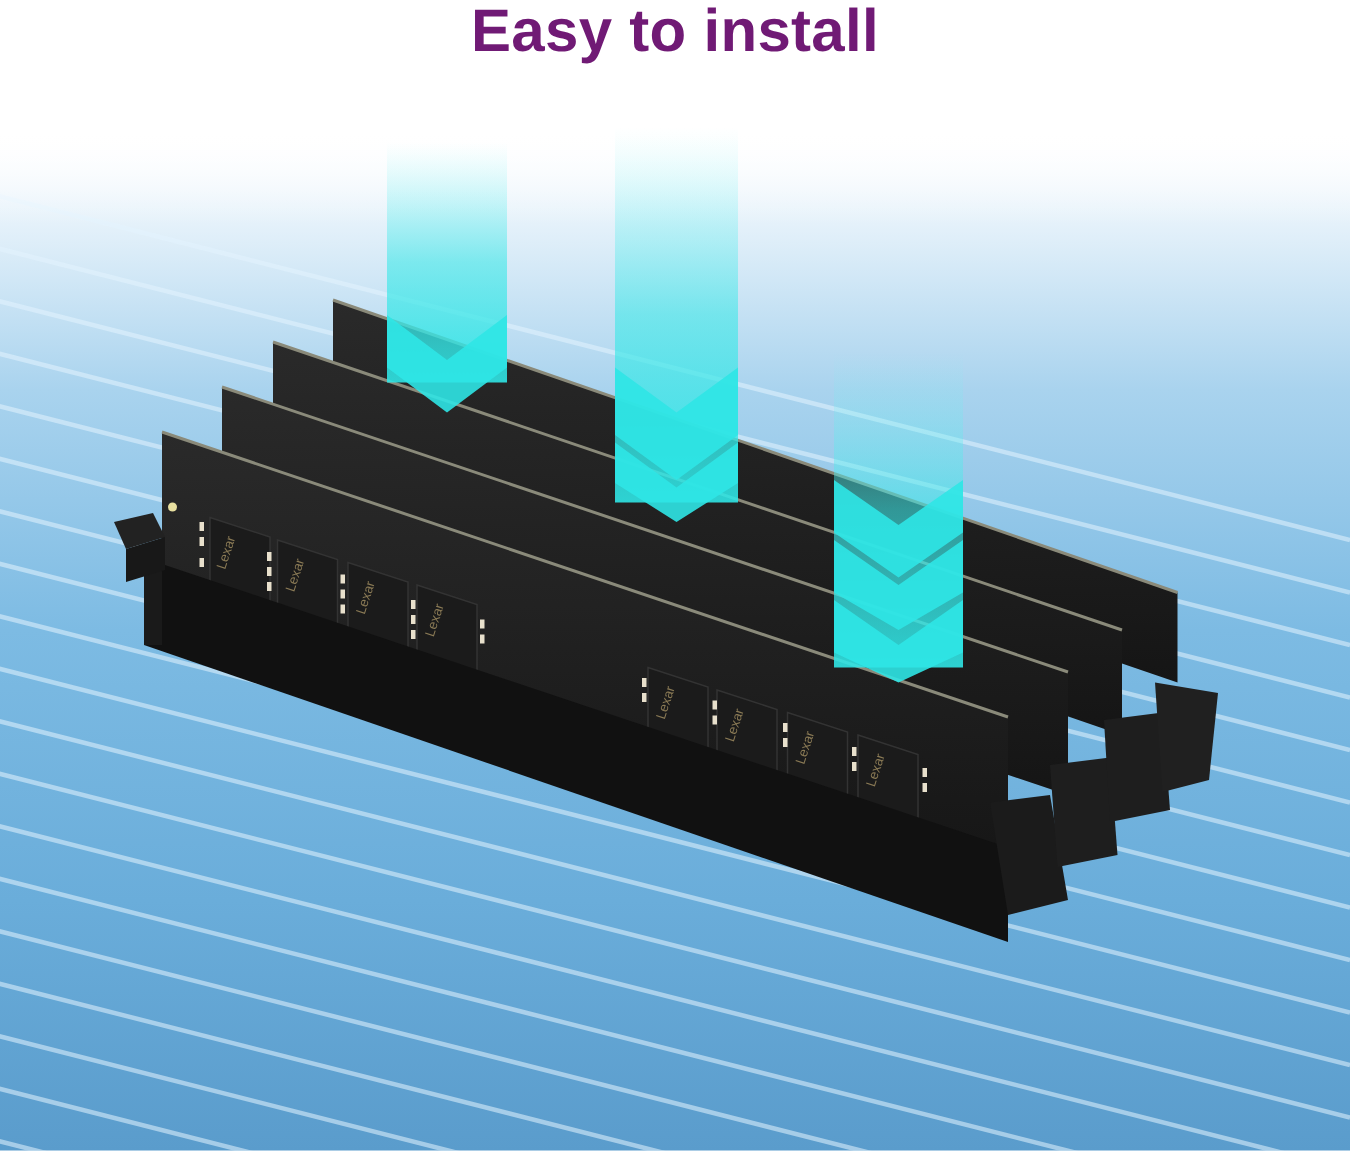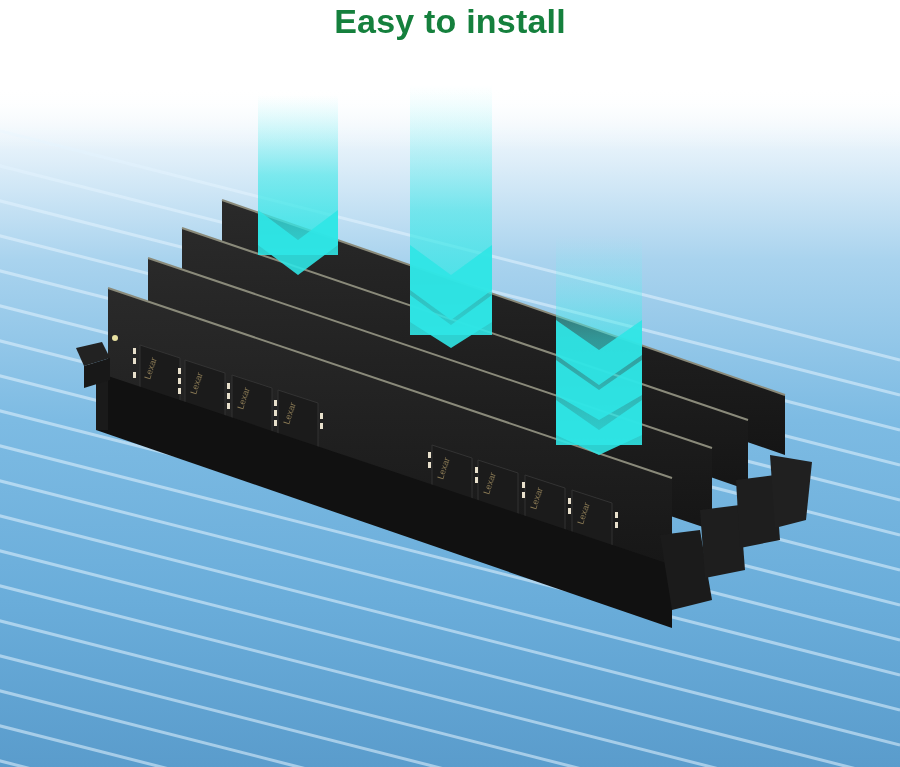--- a/index.html
+++ b/index.html
@@ -1,21 +1,21 @@
 <!DOCTYPE html>
 <html><head>
 <meta charset="utf-8">
 <style>
   html,body{margin:0;padding:0;}
   body{width:900px;height:767px;overflow:hidden;position:relative;
     background:linear-gradient(180deg,#ffffff 0px,#ffffff 90px,#e4f1fa 150px,#a9d3ee 260px,#7dbbe3 420px,#6aadda 600px,#5a9ccc 767px);
     font-family:"Liberation Sans",sans-serif;}
   .stripes{position:absolute;left:0;top:0;width:900px;height:767px;}
   .title{position:absolute;top:0;left:0;width:900px;text-align:center;
-    font-weight:bold;font-size:34px;line-height:42px;color:#15803d;letter-spacing:0.2px;}
+    font-weight:bold;font-size:40px;line-height:42px;color:#701a75;letter-spacing:0.2px;}
   .scene{position:absolute;left:0;top:0;width:900px;height:767px;}
 </style>
 </head>
 <body>
 
 <svg class="stripes" viewBox="0 0 900 767" width="900" height="767">
   <g stroke="#e4f4ff" stroke-width="3" opacity="0.55" fill="none">
     <line x1="-200" y1="150" x2="900" y2="430"></line>
     <line x1="-200" y1="185" x2="900" y2="465"></line>
     <line x1="-200" y1="220" x2="900" y2="500"></line>

